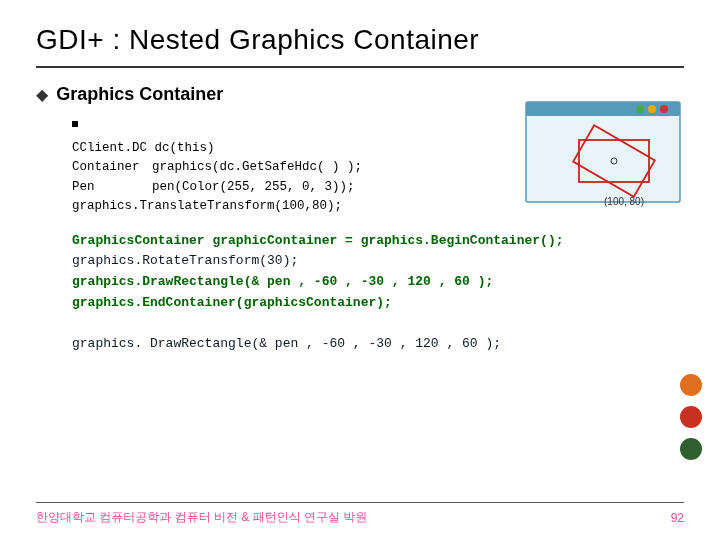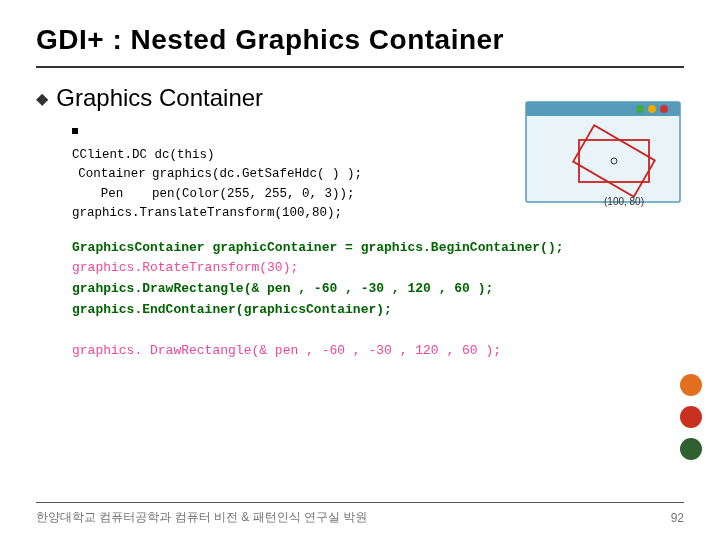--- a/index.html
+++ b/index.html
@@ -16,21 +16,21 @@
 
     .page {
       width: 720px;
       height: 540px;
       padding: 24px 36px 16px 36px;
       position: relative;
     }
 
     .title {
       font-size: 28px;
-      font-weight: bold;
+      font-weight: normal;
       color: #000;
       margin-bottom: 10px;
       letter-spacing: 0.5px;
     }
 
     .divider {
       border: none;
       border-top: 2px solid #333;
       margin-bottom: 16px;
     }
@@ -42,22 +42,22 @@
     }
 
     .diamond-bullet {
       color: #333;
       font-size: 16px;
       margin-right: 8px;
       display: inline-block;
     }
 
     .section-title {
-      font-size: 24px;
-      font-weight: normal;
+      font-size: 18px;
+      font-weight: bold;
     }
 
     .bullet-list {
       list-style: none;
       margin-left: 36px;
       margin-bottom: 12px;
     }
 
     .bullet-list li {
       display: flex;
@@ -80,21 +80,20 @@
       margin-left: 36px;
       margin-bottom: 14px;
       font-family: 'Courier New', Courier, monospace;
       font-size: 12.5px;
       line-height: 1.55;
       color: #000;
     }
 
     .code-block .code-line {
       display: flex;
-      text-align: center;
     }
 
     .code-indent {
       display: inline-block;
       width: 80px;
     }
 
     .code-green {
       color: #006400;
       font-weight: bold;
@@ -103,35 +102,35 @@
     .code-block-green {
       margin-left: 36px;
       margin-bottom: 10px;
       font-family: 'Courier New', Courier, monospace;
       font-size: 13px;
       line-height: 1.6;
       color: #000;
     }
 
     .code-normal {
-      color: #ec4899;
+      color: #0f172a;
     }
 
     .footer {
       position: absolute;
       bottom: 14px;
       left: 36px;
       right: 36px;
       display: flex;
       justify-content: space-between;
       align-items: center;
       border-top: 1px solid #555;
       padding-top: 6px;
       font-size: 12px;
-      color: #737373;
+      color: #ec4899;
     }
 
     
     .diagram-area {
       position: absolute;
       top: 100px;
       right: 36px;
       width: 160px;
       height: 130px;
     }

